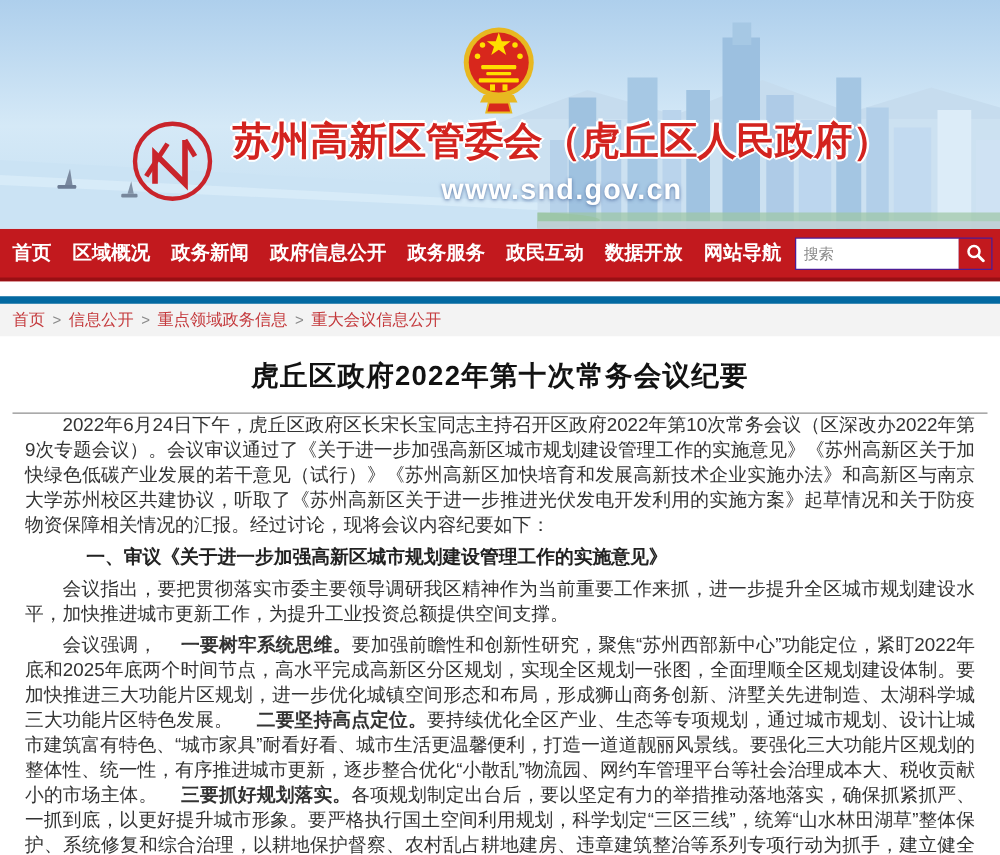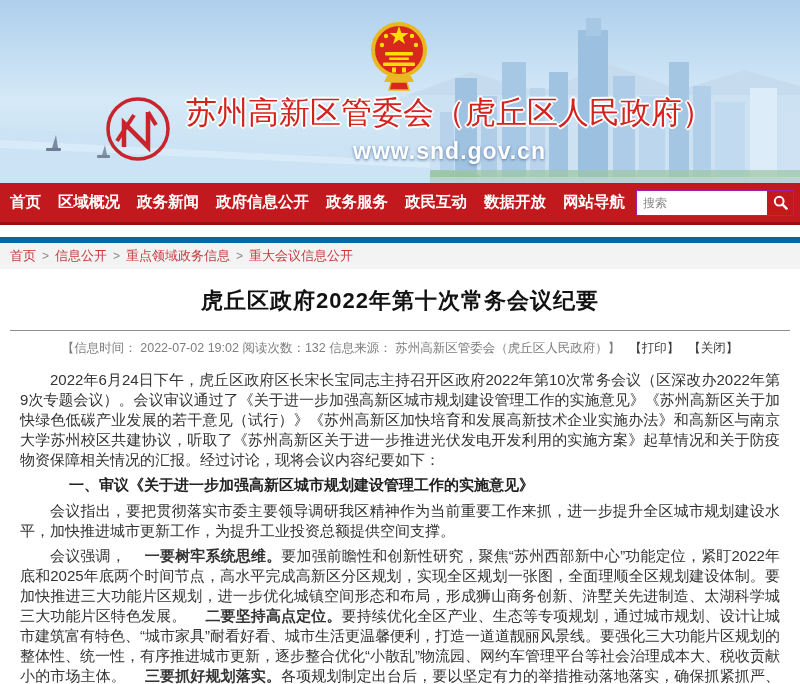--- a/index.html
+++ b/index.html
@@ -7,33 +7,33 @@
   .page{width:800px;height:684px;background:#fff;position:relative;}
 
   
   .banner{position:relative;width:800px;height:183px;overflow:hidden;}
   .banner svg.scene{position:absolute;left:0;top:0;}
   .emblem{position:absolute;left:368px;top:12px;}
   .brand{position:absolute;left:104px;top:92px;display:flex;align-items:center;}
   .brand .logo{flex:0 0 auto;}
   .brand-text{margin-left:14px;text-align:center;}
   .site-title{
-    font-size:31px;font-weight:400;color:#d3231f;letter-spacing:0px;white-space:nowrap;
+    font-size:31px;font-weight:700;color:#d3231f;letter-spacing:0px;white-space:nowrap;
     text-shadow:2px 0 0 #fff,-2px 0 0 #fff,0 2px 0 #fff,0 -2px 0 #fff,
       1px 1px 0 #fff,-1px -1px 0 #fff,1px -1px 0 #fff,-1px 1px 0 #fff;
   }
   .site-url{margin-top:4px;font-size:23px;font-weight:bold;color:#fff;letter-spacing:1px;
     text-shadow:0 1px 3px rgba(70,100,150,.85);cursor:pointer;}
 
   
   .navbar{height:39px;background:#c2191e;border-bottom:3px solid #991014;
     display:flex;align-items:center;padding:0 6px 0 10px;}
   .nav-items{display:flex;align-items:center;gap:17px;white-space:nowrap;}
   .nav-items a{color:#fff;font-size:15.5px;font-weight:bold;text-decoration:none;}
-  .search{margin-left:auto;display:flex;align-items:stretch;background:#a21caf;padding:1px;height:26px;box-sizing:border-box;}
+  .search{margin-left:auto;display:flex;align-items:stretch;background:#4c1d95;padding:1px;height:26px;box-sizing:border-box;}
   .search input{border:none;outline:none;width:118px;height:24px;font-size:12px;padding:0 6px;color:#333;}
   .search input::placeholder{color:#8a8a8a;}
   .search button{width:26px;height:24px;background:#c2191e;border:none;display:flex;align-items:center;justify-content:center;cursor:pointer;padding:0;}
 
   
   .breadcrumb-bar{margin-top:12px;background:#f3f3f3;border-top:6px solid #0369a1;
     height:26px;line-height:26px;padding:0 10px;font-size:13px;}
   .breadcrumb-bar a.crumb{color:#c4393c;text-decoration:none;}
   .breadcrumb-bar .sep{color:#8a8a8a;margin:0 6px;font-size:12px;}
 
@@ -156,23 +156,20 @@
     </div>
   </nav>
 
   <div class="breadcrumb-bar">
     <span><a href="#" class="crumb">首页</a><span class="sep">&gt;</span><a href="#" class="crumb">信息公开</a><span class="sep">&gt;</span><a href="#" class="crumb">重点领域政务信息</a><span class="sep">&gt;</span><a href="#" class="crumb">重大会议信息公开</a></span>
   </div>
 
   <main class="content">
     <h1 class="article-title">虎丘区政府2022年第十次常务会议纪要</h1>
     <div class="divider"></div>
-    <div class="meta">
-      <span>【信息时间： 2022-07-02 19:02  阅读次数：132  信息来源： 苏州高新区管委会（虎丘区人民政府）】</span><a href="#">【打印】</a><a href="#">【关闭】</a>
-    </div>
     <article>
         <p><span>2022年6月24日下午，虎丘区政府区长宋长宝同志主持召开区政府2022年第10次常务会议（区深改办2022年第9次专题会议）。会议审议通过了《关于进一步加强高新区城市规划建设管理工作的实施意见》《苏州高新区关于加快绿色低碳产业发展的若干意见（试行）》《苏州高新区加快培育和发展高新技术企业实施办法》和高新区与南京大学苏州校区共建协议，听取了《苏州高新区关于进一步推进光伏发电开发利用的实施方案》起草情况和关于防疫物资保障相关情况的汇报。经过讨论，现将会议内容纪要如下：</span></p>
         <p class="heading"><span class="b">一、审议《关于进一步加强高新区城市规划建设管理工作的实施意见》</span></p>
         <p><span>会议指出，要把贯彻落实市委主要领导调研我区精神作为当前重要工作来抓，进一步提升全区城市规划建设水平，加快推进城市更新工作，为提升工业投资总额提供空间支撑。</span></p>
         <p><span>会议强调，</span><span class="b">一要树牢系统思维。</span><span>要加强前瞻性和创新性研究，聚焦“苏州西部新中心”功能定位，紧盯2022年底和2025年底两个时间节点，高水平完成高新区分区规划，实现全区规划一张图，全面理顺全区规划建设体制。要加快推进三大功能片区规划，进一步优化城镇空间形态和布局，形成狮山商务创新、浒墅关先进制造、太湖科学城三大功能片区特色发展。</span><span class="b">二要坚持高点定位。</span><span>要持续优化全区产业、生态等专项规划，通过城市规划、设计让城市建筑富有特色、“城市家具”耐看好看、城市生活更温馨便利，打造一道道靓丽风景线。要强化三大功能片区规划的整体性、统一性，有序推进城市更新，逐步整合优化“小散乱”物流园、网约车管理平台等社会治理成本大、税收贡献小的市场主体。</span><span class="b">三要抓好规划落实。</span><span>各项规划制定出台后，要以坚定有力的举措推动落地落实，确保抓紧抓严、一抓到底，以更好提升城市形象。要严格执行国土空间利用规划，科学划定“三区三线”，统筹“山水林田湖草”整体保护、系统修复和综合治理，以耕地保护督察、农村乱占耕地建房、违章建筑整治等系列专项行动为抓手，建立健全林长制，加强刚性约束，遏制违法用地，强化矿地安全，统筹好生产、生活、生态等布局，确保系统规划抓到底、管到边。</span></p>
       </article>
   </main>
 
 </div>
 

